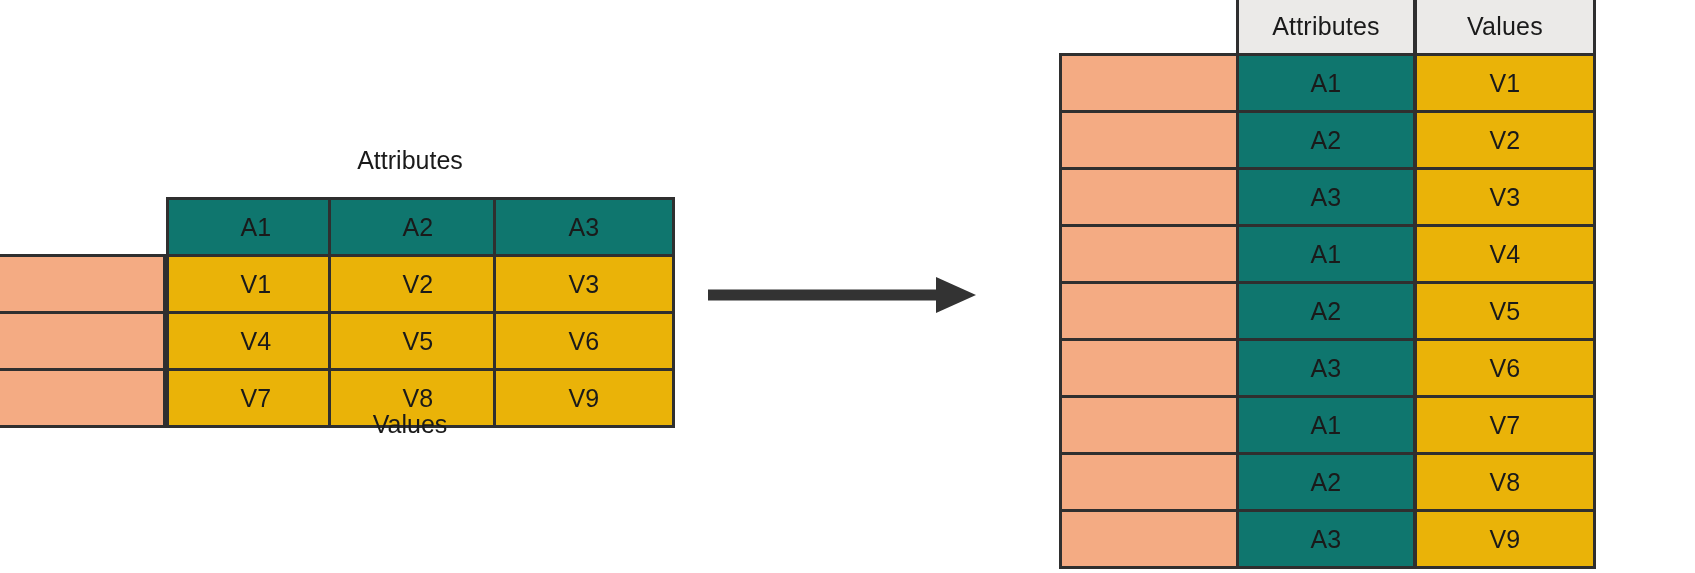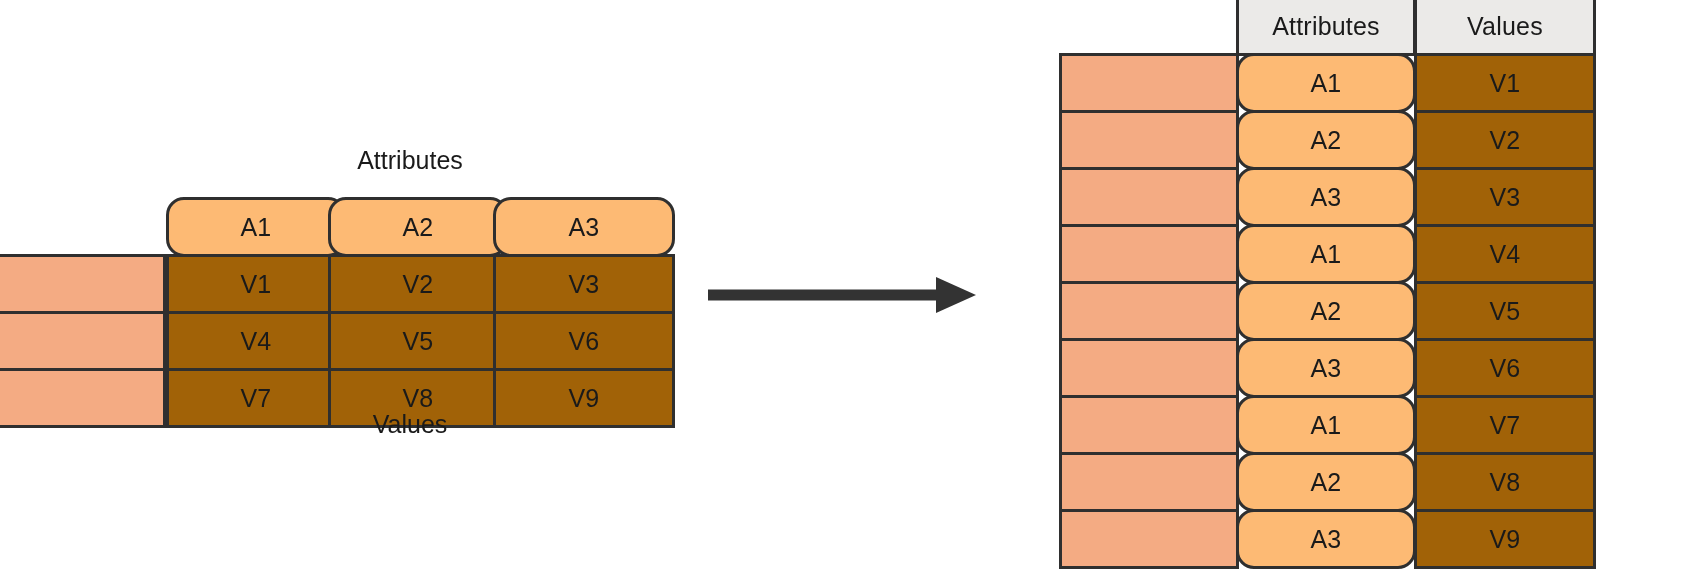--- a/index.html
+++ b/index.html
@@ -25,22 +25,22 @@
     box-sizing: border-box;
     border: 3px solid #2f2f2f;
     display: flex;
     align-items: center;
     justify-content: center;
     font-size: 25px;
     line-height: 1;
     color: #1a1a1a;
     letter-spacing: 0.2px;
   }
-  .cell.green  { background: #fdba74; border-radius: 18px; }
-  .cell.blue   { background: #a16207; }
+  .cell.green  { background: #0f766e; }
+  .cell.blue   { background: #eab308; }
   .cell.orange { background: #f4ab83; }
   .cell.header { background: #ebeae8; }
 
   
   .caption {
     position: absolute;
     font-size: 25px;
     color: #1a1a1a;
     text-align: center;
     white-space: nowrap;

